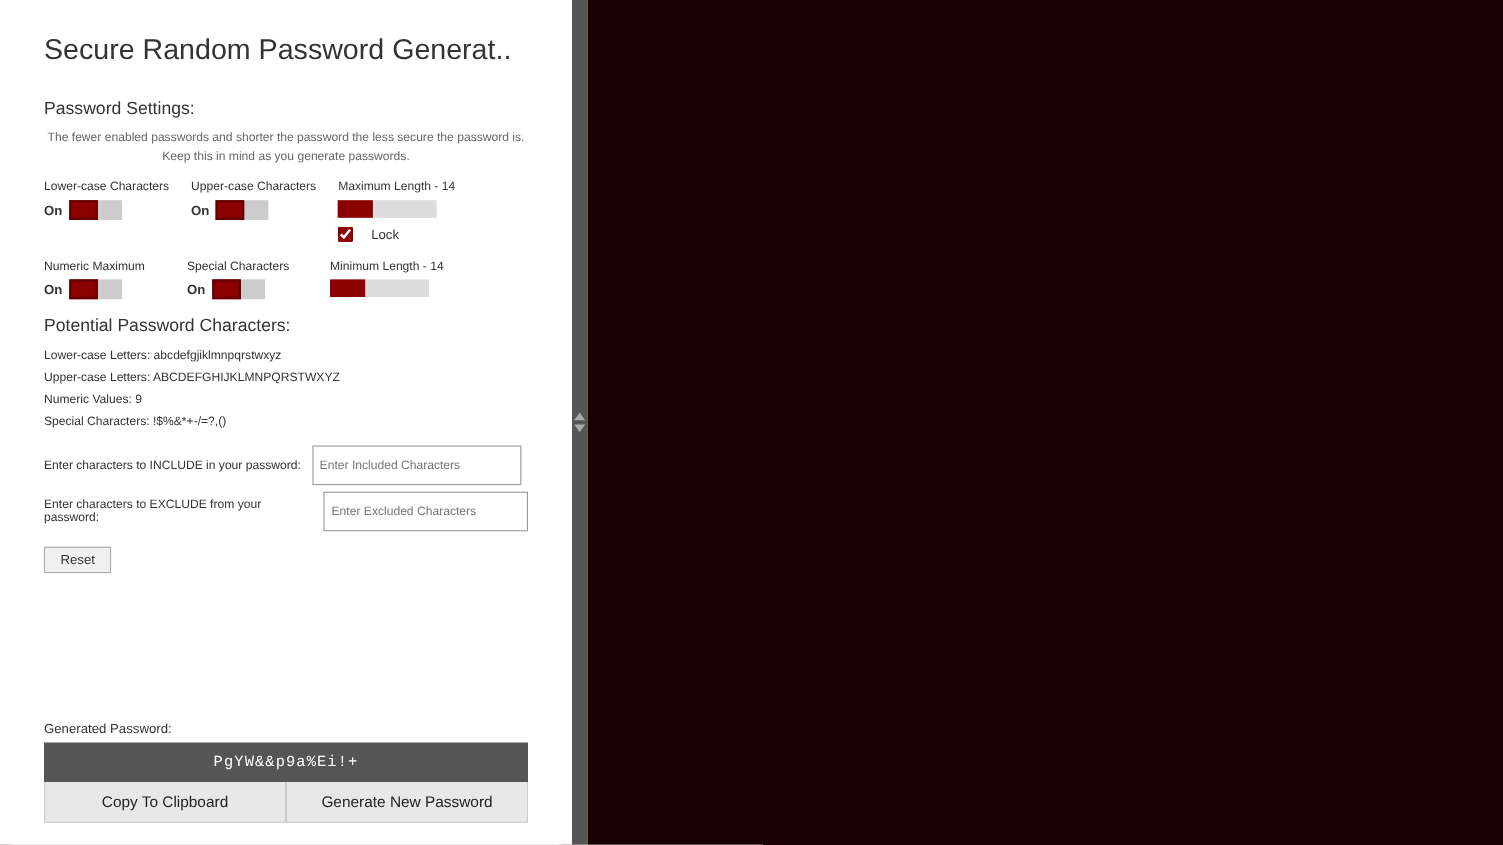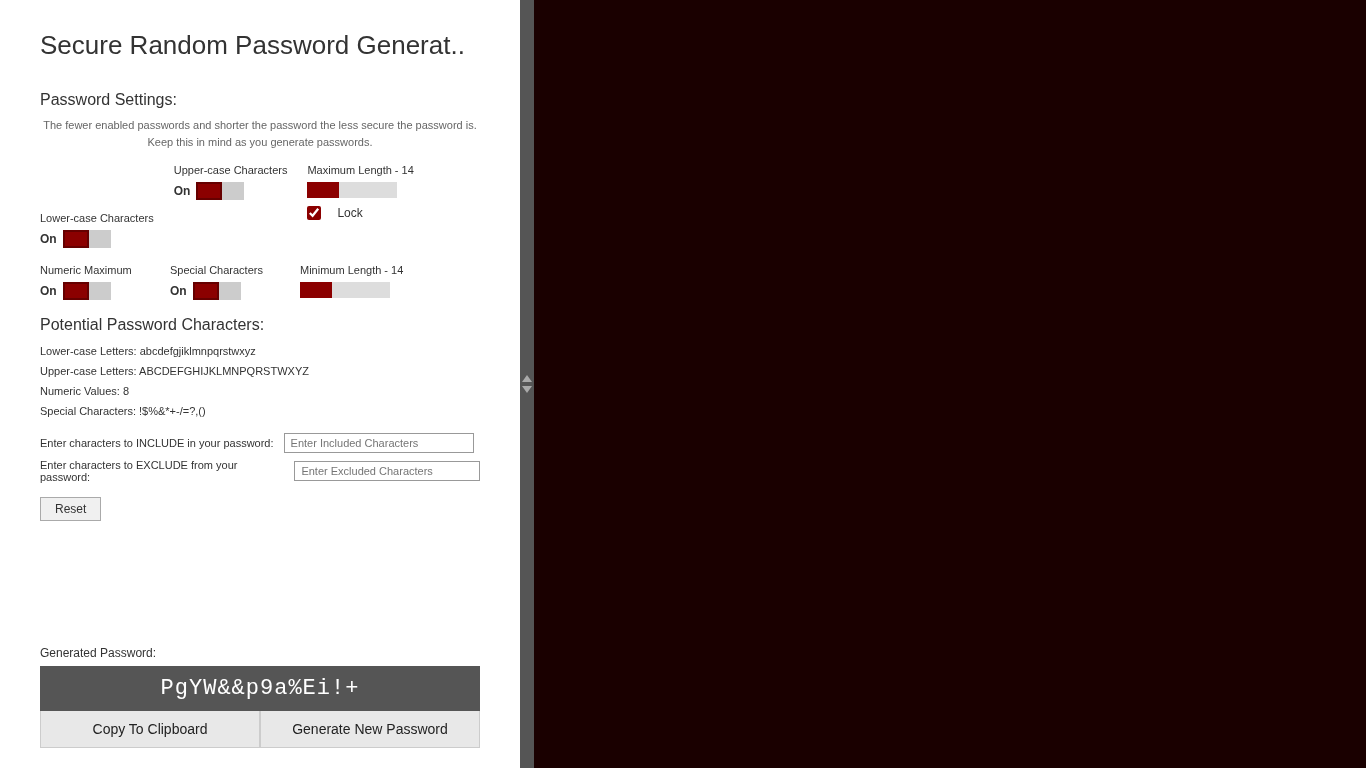--- a/index.html
+++ b/index.html
@@ -171,21 +171,21 @@
     }
 
     .input-label {
       font-size: 11px;
       color: #333;
       min-width: 170px;
     }
 
     .chars-input {
       width: 190px;
-      height: 20px;
+      height: 36px;
       border: 1px solid #999;
       padding: 0 6px;
       font-size: 11px;
       background: #fff;
       color: #999;
       outline: none;
     }
 
     
     .reset-button {
@@ -210,21 +210,21 @@
       font-size: 12px;
       color: #333;
       margin-bottom: 6px;
     }
 
     .password-display {
       background: #555;
       color: #fff;
       text-align: center;
       padding: 10px;
-      font-size: 22px;
+      font-size: 14px;
       font-family: 'Courier New', monospace;
       margin-bottom: 0;
       letter-spacing: 1px;
     }
 
     .button-row {
       display: flex;
       width: 100%;
     }
 
@@ -260,21 +260,21 @@
 
   <div class="chars-section">
     <div class="section-header">Password Settings:</div>
     <div class="info-text">
       <span>The fewer enabled passwords and shorter the password the less secure the password is.</span><br>
       <span>Keep this in mind as you generate passwords.</span>
     </div>
 
     <div style="display: flex; gap: 20px; margin-bottom: 16px; align-items: flex-start;">
 
-      <div class="setting-item" style="min-width: 110px; margin-top: 48px;">
+      <div class="setting-item" style="min-width: 110px;">
         <div class="setting-label">Lower-case Characters</div>
         <div class="setting-row">
           <span class="setting-status">On</span>
           <div class="toggle-switch">
             <div class="toggle-track"></div>
             <div class="toggle-thumb"></div>
           </div>
         </div>
       </div>
 
@@ -337,21 +337,21 @@
       </div>
     </div>
   </div>
 
   <div class="chars-section" style="margin-top: 10px;">
     <div class="section-header">Potential Password Characters:</div>
 
     <div class="chars-info">
       <div>Lower-case Letters: abcdefgjiklmnpqrstwxyz</div>
       <div>Upper-case Letters: ABCDEFGHIJKLMNPQRSTWXYZ</div>
-      <div>Numeric Values: 8</div>
+      <div>Numeric Values: 9</div>
       <div>Special Characters: !$%&amp;*+-/=?,()</div>
     </div>
 
     
     <div class="input-row">
       <span class="input-label">Enter characters to INCLUDE in your password:</span>
       <input type="text" class="chars-input" placeholder="Enter Included Characters" style="">
     </div>
 
     

